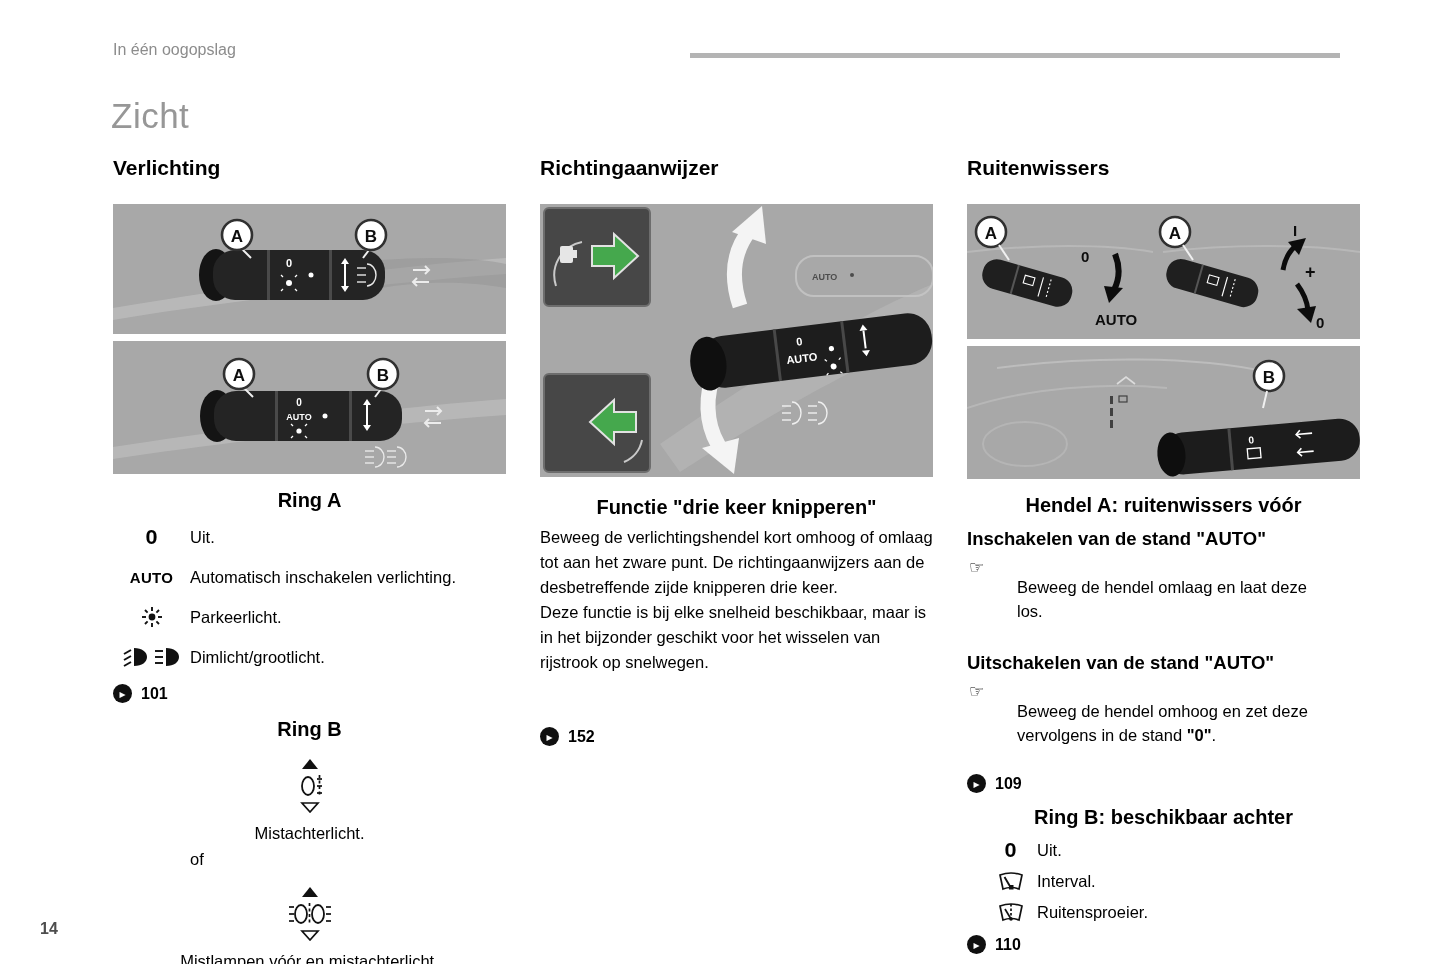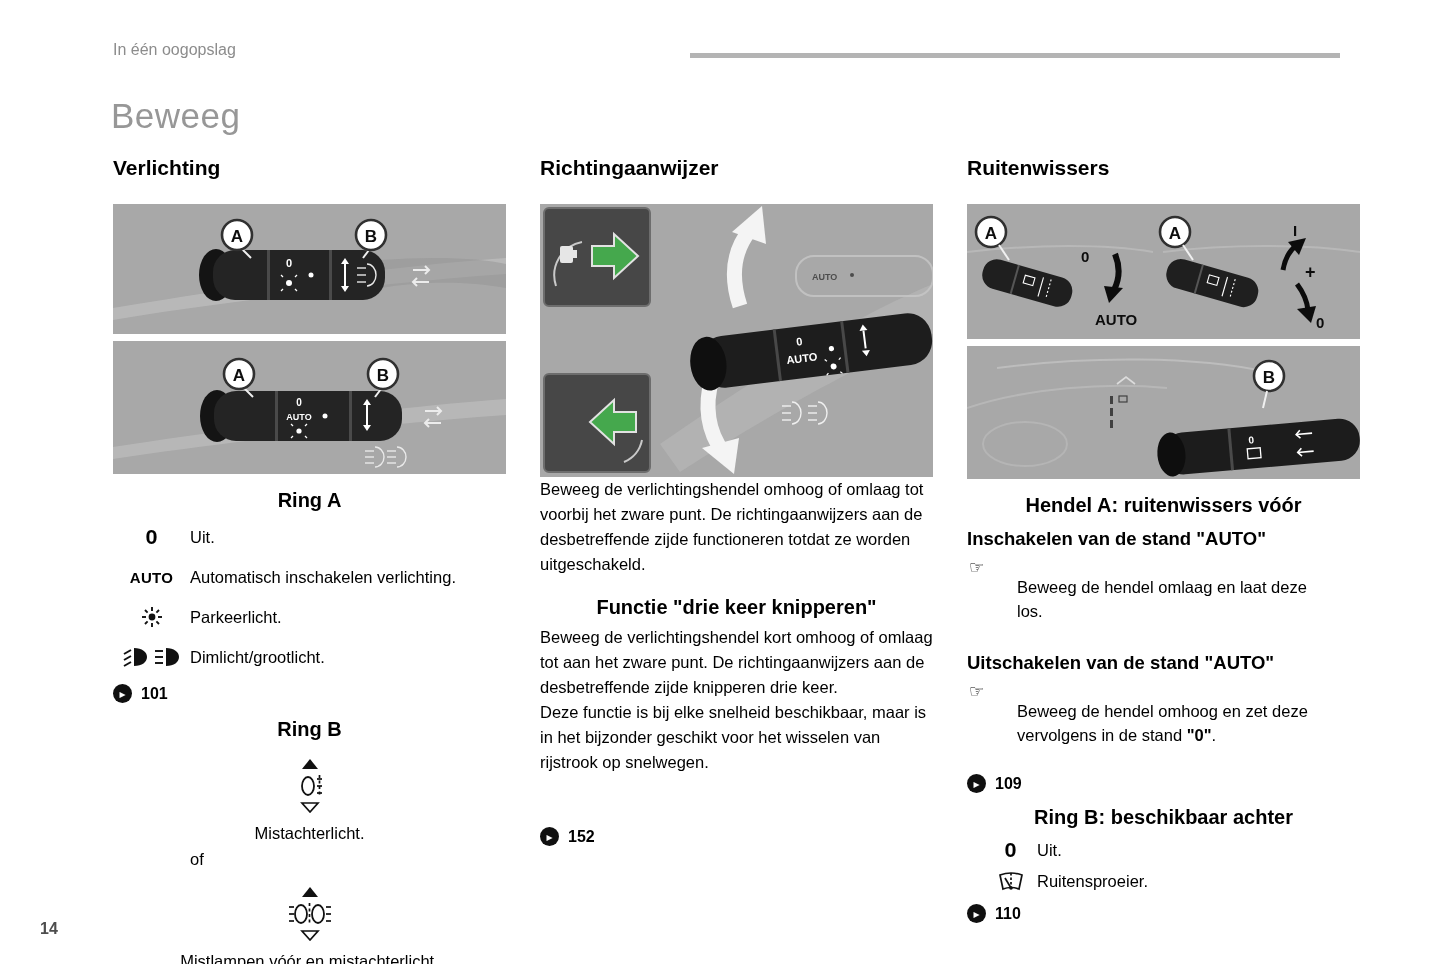--- a/index.html
+++ b/index.html
@@ -62,21 +62,21 @@
 
   .ico-svg { display: block; }
 </style>
 </head>
 <body>
 
 <div class="page">
 
   <div class="breadcrumb">In één oogopslag</div>
   <div class="rule"></div>
-  <h1 class="page-title">Beweeg</h1>
+  <h1 class="page-title">Zicht</h1>
 
   <section class="col col-1">
     <h2 class="col-heading">Verlichting</h2>
 
     <div class="fig">
       <svg width="393" height="130" viewBox="0 0 393 130">
         <rect width="393" height="130" fill="#a8a8a8"></rect>
         <path d="M0,104 C120,84 280,62 393,54 L393,70 C280,78 120,96 0,116 Z" fill="#bdbdbd" opacity="0.75"></path>
         <path d="M268,56 C320,52 368,54 393,60 L393,84 C352,76 300,78 268,84 Z" fill="#939393" opacity="0.5"></path>
         <ellipse cx="103" cy="71" rx="17" ry="26" fill="#141414"></ellipse>
@@ -337,21 +337,20 @@
             <line x1="242" y1="209" x2="251" y2="209"></line>
             <line x1="242" y1="216" x2="251" y2="216"></line>
           <path d="M278,198 a9,11 0 0 1 0,22"></path>
           <line x1="268" y1="202" x2="277" y2="202"></line>
             <line x1="268" y1="209" x2="277" y2="209"></line>
             <line x1="268" y1="216" x2="277" y2="216"></line>
         </g>
       </svg>
     </div>
 
-    <p class="body para-top">Beweeg de verlichtingshendel omhoog of omlaag tot voorbij het zware punt. De richtingaanwijzers aan de desbetreffende zijde functioneren totdat ze worden uitgeschakeld.</p>
 
     <h3 class="sub" style="margin-top:19px;">Functie "drie keer knipperen"</h3>
 
     <p class="body para-mid">Beweeg de verlichtingshendel kort omhoog of omlaag tot aan het zware punt. De richtingaanwijzers aan de desbetreffende zijde knipperen drie keer.</p>
     <p class="body">Deze functie is bij elke snelheid beschikbaar, maar is in het bijzonder geschikt voor het wisselen van rijstrook op snelwegen.</p>
 
     <div class="pref big-gap">
       <span class="refdisc">
           <span>▸</span>
         </span>
@@ -462,20 +461,30 @@
     <div class="row3">
       <span class="ic">
           <span class="zero-glyph">0</span>
         </span>
       <span class="lbl">Uit.</span>
     </div>
     <div class="row3">
       <span class="ic">
         <svg class="ico-svg" width="28" height="22" viewBox="0 0 28 22">
           <path d="M3,5 Q14,1 25,5 L22,19 Q14,16 6,19 Z" fill="none" stroke="#111" stroke-width="1.7"></path>
+          <line x1="14" y1="18" x2="7.5" y2="7" stroke="#111" stroke-width="1.9"></line>
+          <rect x="12" y="15" width="4.5" height="4.5" fill="#111"></rect>
+        </svg>
+      </span>
+      <span class="lbl">Interval.</span>
+    </div>
+    <div class="row3">
+      <span class="ic">
+        <svg class="ico-svg" width="28" height="22" viewBox="0 0 28 22">
+          <path d="M3,5 Q14,1 25,5 L22,19 Q14,16 6,19 Z" fill="none" stroke="#111" stroke-width="1.7"></path>
           <line x1="14" y1="3" x2="14" y2="17" stroke="#111" stroke-width="1.7" stroke-dasharray="2.5,2"></line>
           <line x1="14" y1="18" x2="8" y2="8" stroke="#111" stroke-width="1.7"></line>
           <circle cx="14" cy="18" r="1.8" fill="#111"></circle>
         </svg>
       </span>
       <span class="lbl">Ruitensproeier.</span>
     </div>
 
     <div class="pref">
       <span class="refdisc">

